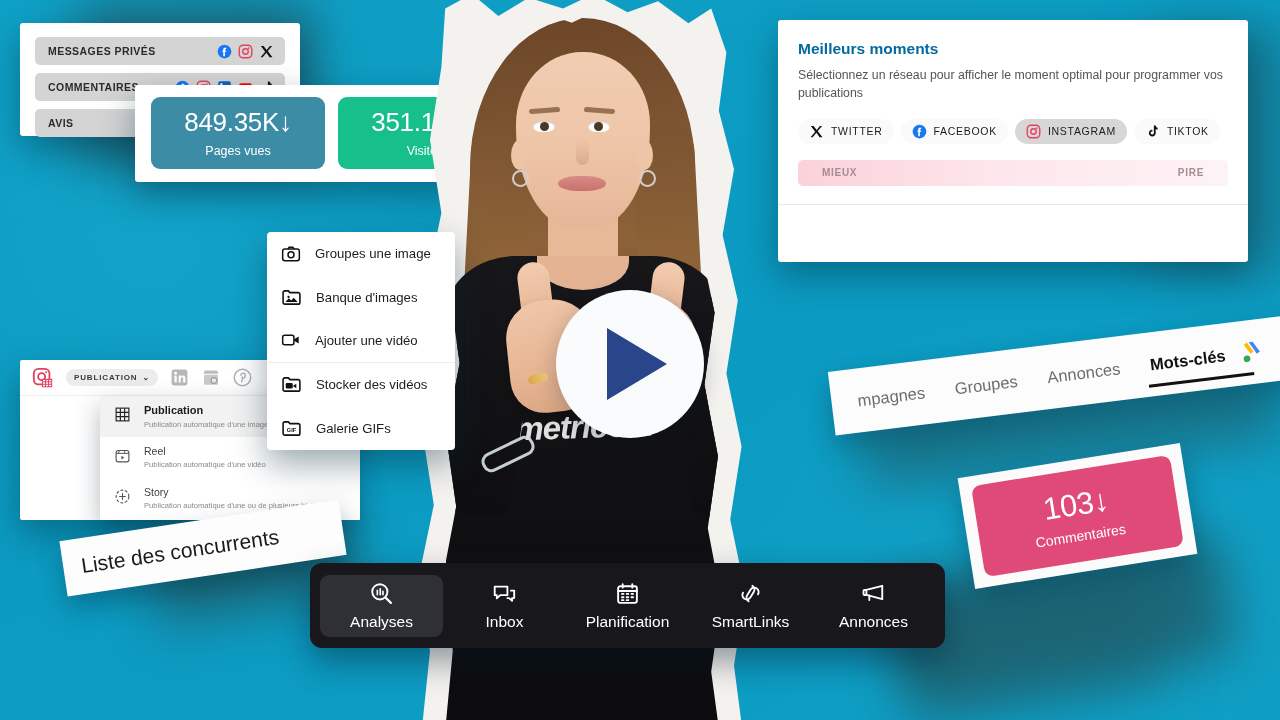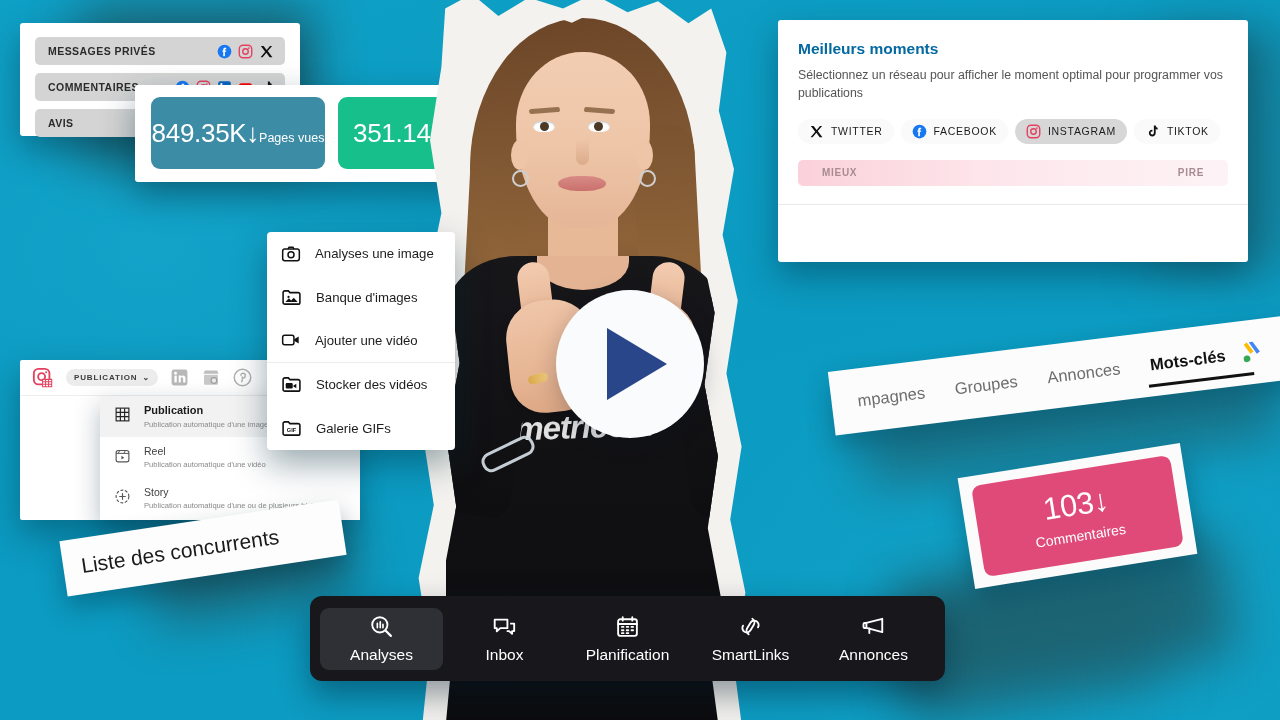--- a/index.html
+++ b/index.html
@@ -30,21 +30,21 @@
   .lrow .ics{display:flex;align-items:center;gap:6px;}
   .lrow:nth-of-type(1){top:14px;}
   .lrow:nth-of-type(2){top:50px;}
   .lrow:nth-of-type(3){top:86px;}
 
   .sic{width:15px;height:15px;display:inline-block;flex:0 0 auto;}
 
   
   #stats-card{left:135px;top:85px;width:380px;height:97px;}
   .stat{position:absolute;top:12px;width:174px;height:72px;border-radius:9px;
-        color:#fff;display:flex;flex-direction:row;align-items:center;justify-content:center;}
+        color:#fff;display:flex;flex-direction:column;align-items:center;justify-content:center;}
   #stat-1{left:16px;background:#3d8ca6;}
   #stat-2{left:203px;background:#17c08a;}
   .stat .big{font-size:26px;font-weight:400;letter-spacing:-.3px;line-height:1;}
   .stat .sub{font-size:12.5px;margin-top:9px;}
 
   
   #moments-card{left:778px;top:20px;width:470px;height:242px;}
   #moments-card .hd{font-size:15.5px;font-weight:700;color:#0369a1;margin:20px 0 0 20px;}
   #moments-card .desc{font-size:12.3px;color:#555;line-height:1.45;margin:9px 20px 8px 20px;}
   .netrow{display:flex;gap:7px;margin:16px 0 0 20px;}
@@ -162,21 +162,21 @@
 
   
   #pinkwrap{position:absolute;left:965px;top:460px;width:225px;height:112px;background:#fbfbfb;
         transform:rotate(-9deg);box-shadow:0 12px 28px rgba(0,35,50,.34);}
   #pinkwrap .inner{position:absolute;left:12px;top:10px;right:12px;bottom:10px;background:#e04a78;
         border-radius:9px;display:flex;flex-direction:column;align-items:center;justify-content:center;color:#fff;}
   #pinkwrap .big{font-size:31px;letter-spacing:-.5px;line-height:1;}
   #pinkwrap .sub{font-size:14px;margin-top:8px;}
 
   
-  #bottomnav{position:absolute;left:310px;top:596px;width:635px;height:85px;background:#18181c;
+  #bottomnav{position:absolute;left:310px;top:563px;width:635px;height:85px;background:#18181c;
         border-radius:12px;box-shadow:0 14px 32px rgba(0,25,40,.42);display:flex;align-items:center;padding:0 10px;box-sizing:border-box;}
   .nav{flex:1;height:62px;border-radius:9px;display:flex;flex-direction:column;align-items:center;justify-content:center;gap:7px;color:#fff;}
   .nav.active{background:#2f3036;}
   .nav .nlabel{font-size:15.5px;white-space:nowrap;}
 </style>
 </head>
 <body>
 
 <div id="stage">
 
@@ -422,21 +422,21 @@
     </div>
   </div>
 
   <div class="card" id="media-menu">
     <div class="mrow">
       <svg style="width:20px;height:20px;" viewBox="0 0 24 24">
           <rect x="2" y="6" width="20" height="14" rx="2.6" fill="none" stroke="#111" stroke-width="1.8"></rect>
           <path d="M8.4 6l1.3-2.2h4.6L15.6 6" fill="none" stroke="#111" stroke-width="1.8"></path>
           <circle cx="12" cy="13" r="3.6" fill="none" stroke="#111" stroke-width="1.8"></circle>
         </svg>
-      <span class="mtxt">Analyses une image</span>
+      <span class="mtxt">Groupes une image</span>
     </div>
     <div class="mrow">
       <svg style="width:21px;height:21px;" viewBox="0 0 24 24">
           <path d="M2.4 6.4a2 2 0 012-2h4l1.8 2h9.4a2 2 0 012 2v9.2a2 2 0 01-2 2H4.4a2 2 0 01-2-2z" fill="none" stroke="#111" stroke-width="1.8"></path>
           <circle cx="8.6" cy="11.4" r="1.3" fill="#111"></circle>
           <path d="M5 17l4-4.2 2.6 2.6 3-3L19 17z" fill="#111"></path>
         </svg>
       <span class="mtxt">Banque d'images</span>
     </div>
     <div class="mrow sep">

